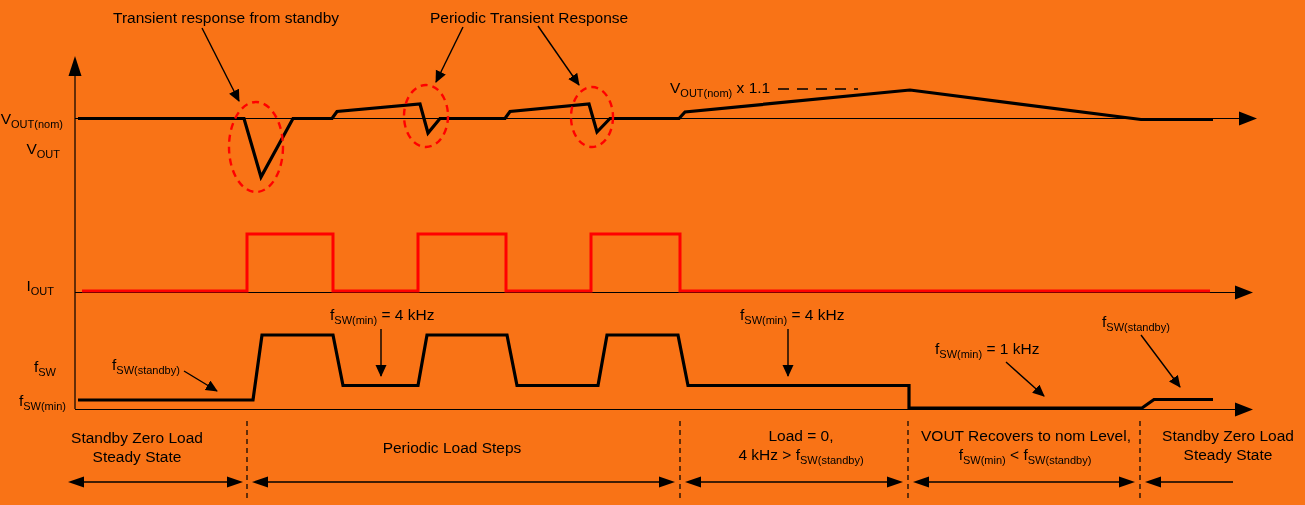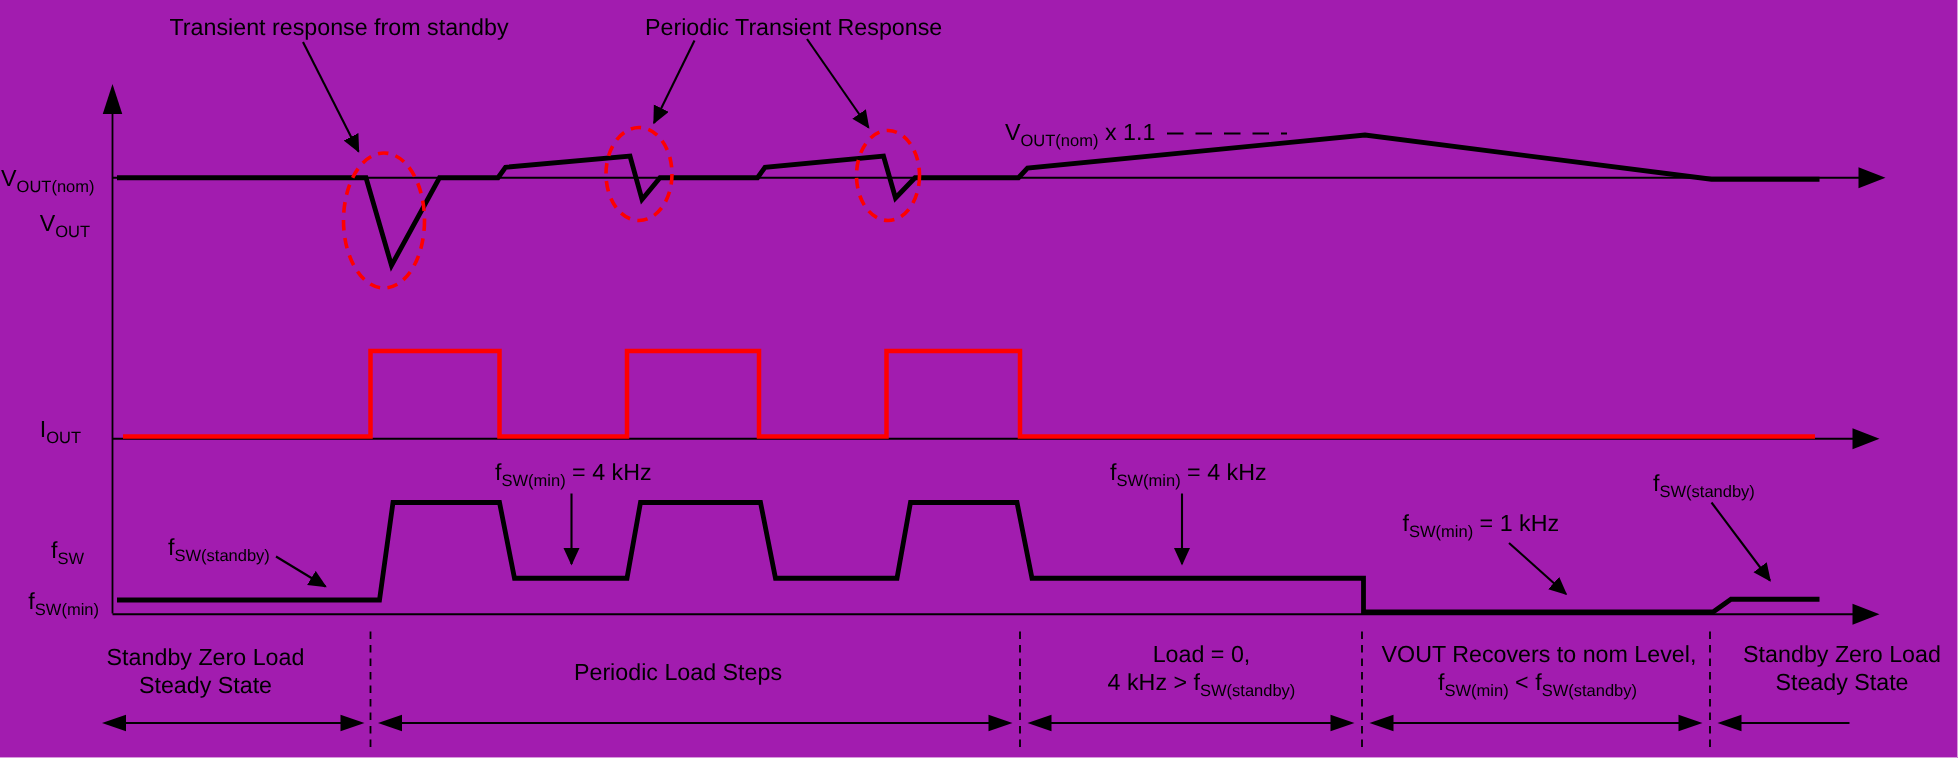--- a/index.html
+++ b/index.html
@@ -1,16 +1,16 @@
 <!DOCTYPE html>
 <html><head>
 <meta charset="utf-8">
 <style>
   html,body{margin:0;padding:0;background:#ffffff;}
-  .stage{position:relative;width:1305px;height:505px;background:#a21caf;overflow:hidden;}
+  .stage{position:relative;width:1305px;height:505px;background:#f97316;overflow:hidden;}
   svg{display:block;}
   text{font-family:"Liberation Sans","DejaVu Sans",sans-serif;font-size:15.5px;fill:#000;}
   .sub{font-size:11px;}
   .thin{stroke:#000;stroke-width:1.2;fill:none;}
   .wave{stroke:#000;stroke-width:3.2;fill:none;stroke-linejoin:miter;}
   .wave-red{stroke:#ff0000;stroke-width:3;fill:none;stroke-linejoin:miter;}
   .hl{stroke:#ff0000;stroke-width:2.4;fill:none;stroke-dasharray:7 5;}
   .ann{stroke:#000;stroke-width:1.4;fill:none;}
   .dash-sep{stroke:#000;stroke-width:1.2;fill:none;stroke-dasharray:5 4;}
   .dim{stroke:#000;stroke-width:1.4;fill:none;}

